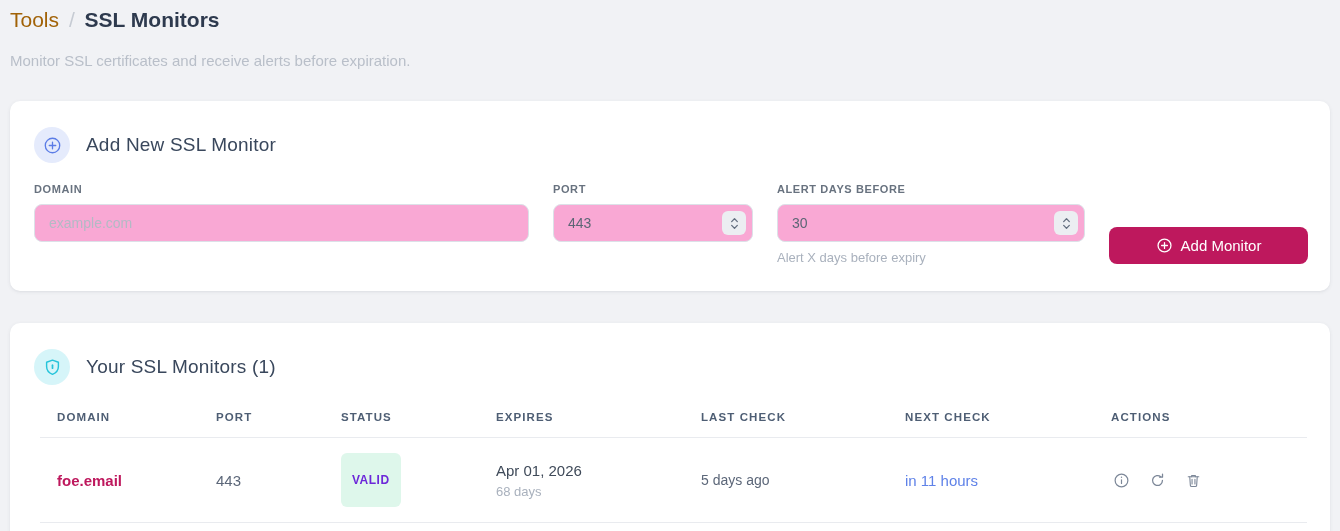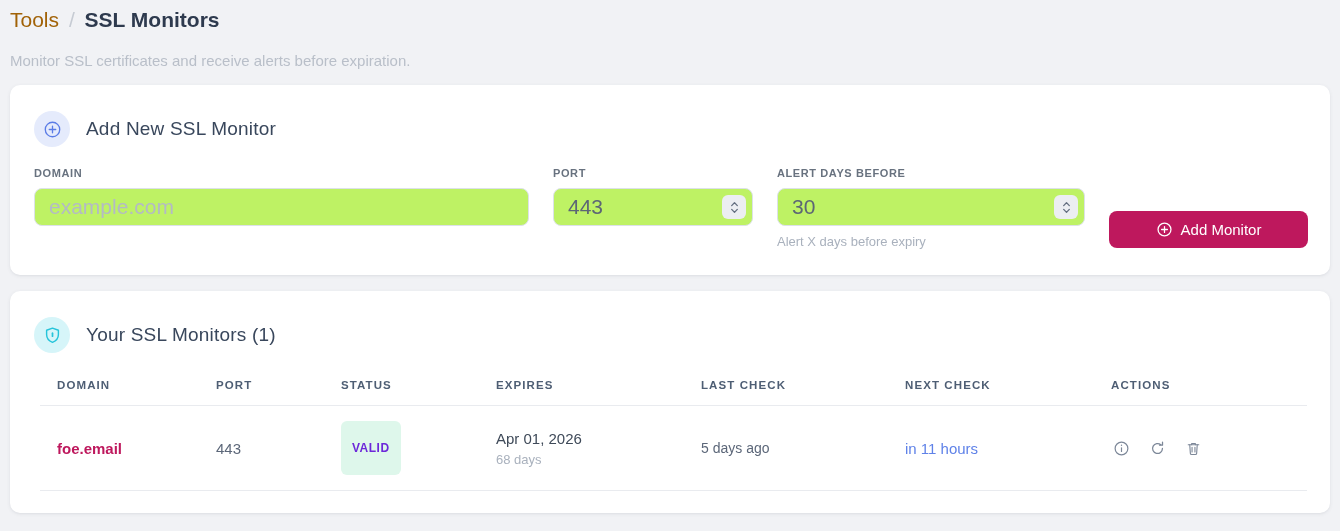--- a/index.html
+++ b/index.html
@@ -16,21 +16,21 @@
   .crumb-parent { color: #a16207; font-weight: 400; }
   .crumb-sep { color: #c6cbd3; font-weight: 400; padding: 0 4px; }
   .crumb-current { color: #2e3a4e; font-weight: 700; }
   .subtitle { margin-top: 18px; font-size: 15px; color: #b9bfc9; }
 
   
   .card {
     background: #ffffff;
     border-radius: 10px;
     box-shadow: 0 1px 4px rgba(40,50,70,.07), 0 1px 2px rgba(40,50,70,.04);
-    margin-top: 16px;
+    margin-top: 32px;
   }
   .card-header { display: flex; align-items: center; gap: 16px; padding: 26px 24px 20px 24px; }
   .icon-badge {
     width: 36px; height: 36px; border-radius: 50%;
     display: flex; align-items: center; justify-content: center;
     flex: 0 0 auto;
   }
   .badge-blue { background: #e5ebfc; color: #5b7ce6; }
   .badge-cyan { background: #d6f5f9; color: #25c4da; }
   .icon-badge svg { width: 19px; height: 19px; display: block; }
@@ -43,23 +43,23 @@
   .field-port { flex: 0 0 200px; }
   .field-alert { flex: 0 0 308px; }
   .field-label {
     font-size: 11px; font-weight: 700; color: #68727f;
     letter-spacing: .6px; margin-bottom: 9px;
   }
   .input-wrap { position: relative; }
   .text-input {
     width: 100%; height: 38px;
     border: 1px solid #dce1e8; border-radius: 8px;
-    padding: 0 14px; font-size: 21px; color: #5c6675;
+    padding: 0 14px; font-size: 14px; color: #5c6675;
     font-family: "Liberation Sans", sans-serif;
-    background: #bef264; outline: none;
+    background: #f9a8d4; outline: none;
   }
   .text-input::placeholder { color: #b3bac5; }
   .num-input { padding-right: 40px; }
   .spinner {
     position: absolute; right: 7px; top: 7px;
     width: 24px; height: 24px; border-radius: 6px;
     background: #eceef2; color: #646f80;
     display: flex; align-items: center; justify-content: center;
     cursor: pointer;
   }

